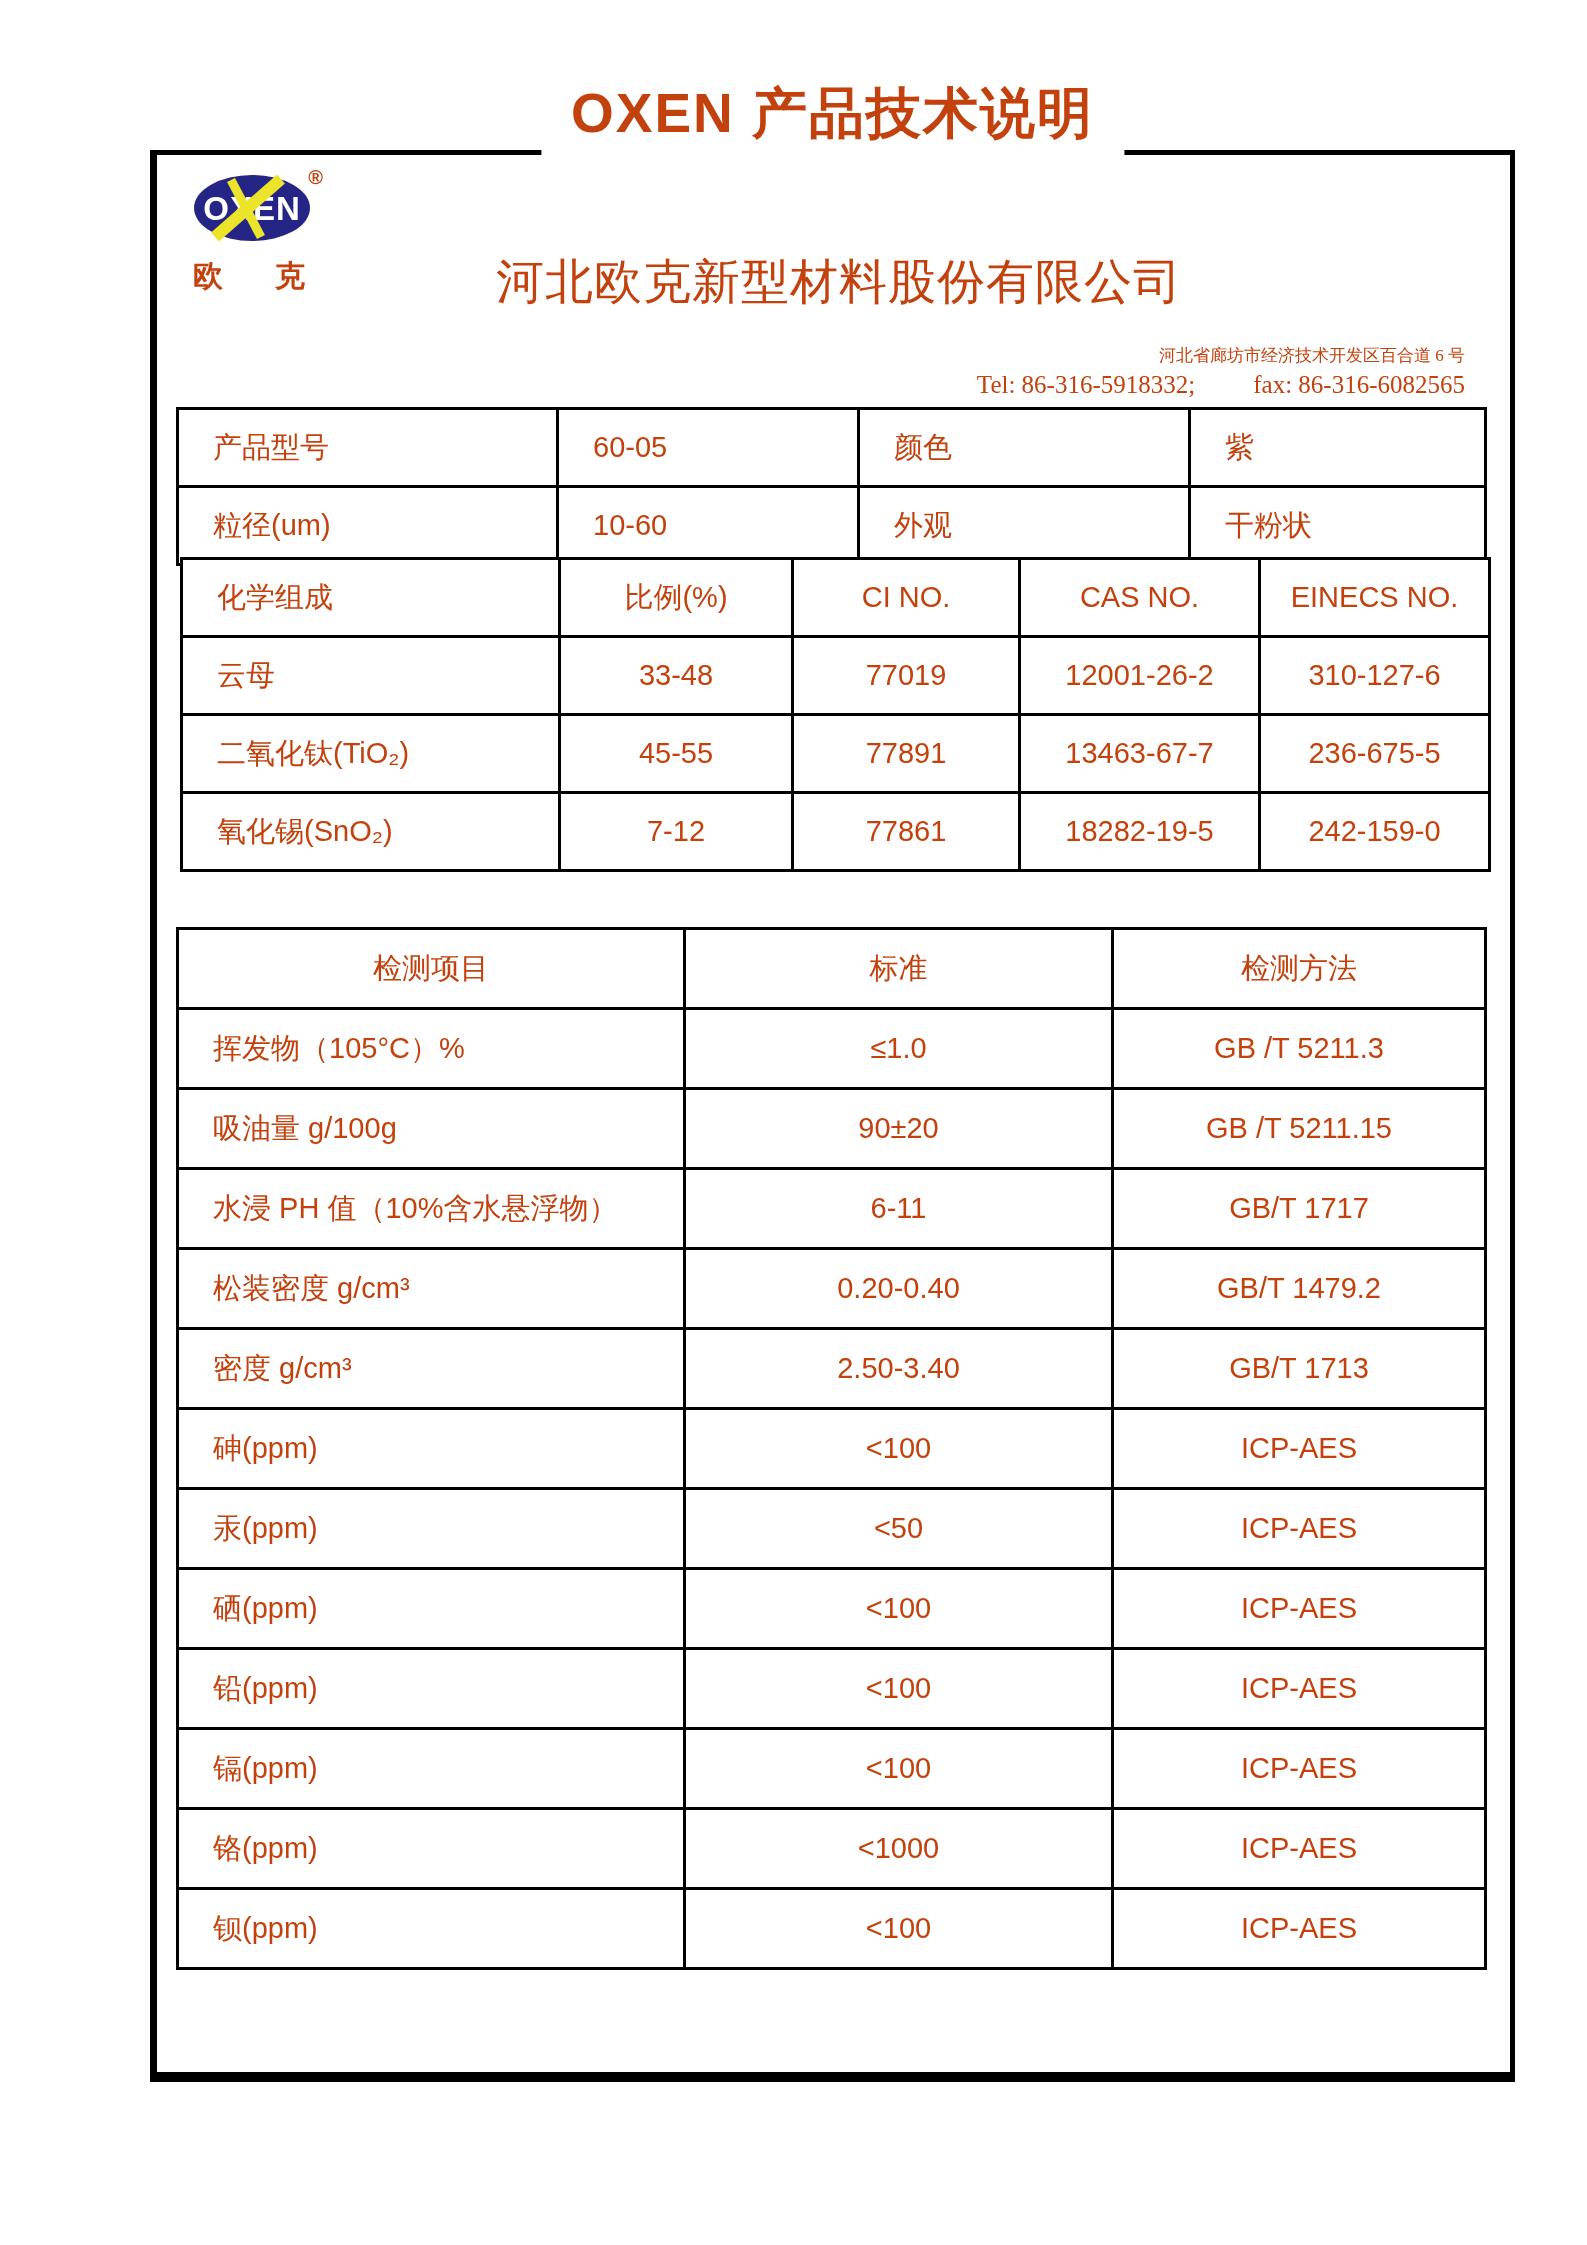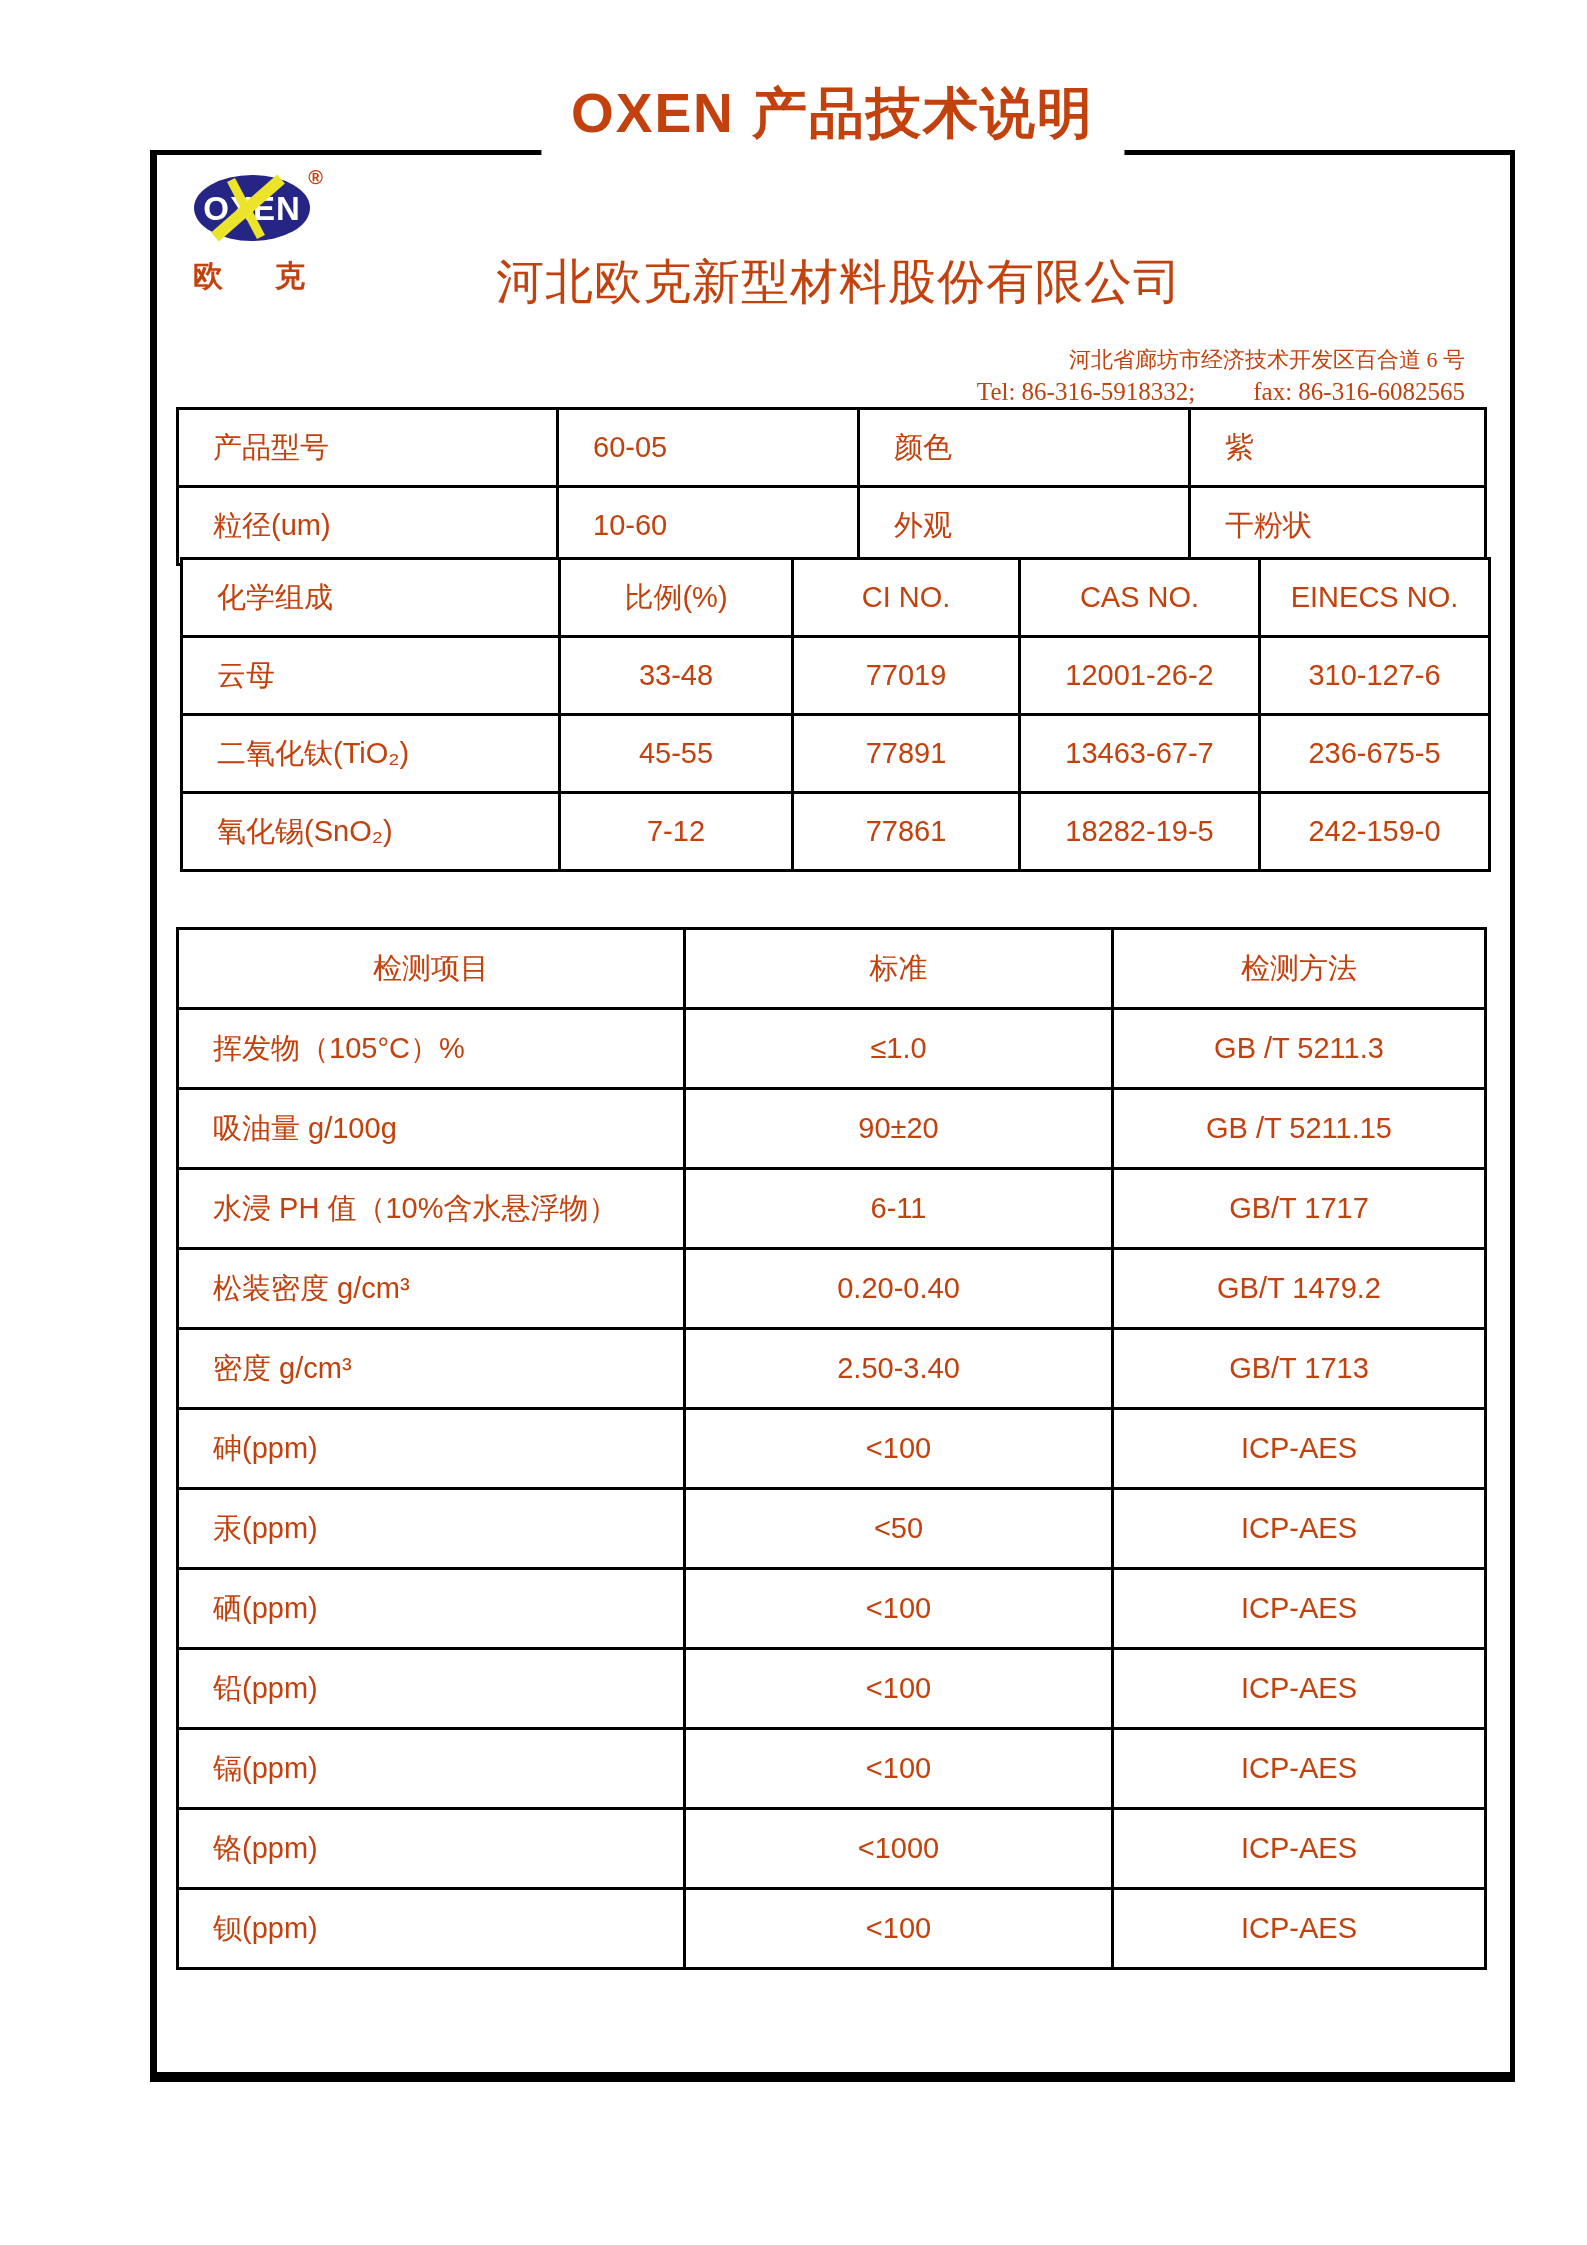--- a/index.html
+++ b/index.html
@@ -59,21 +59,21 @@
     white-space:nowrap;
     letter-spacing:1px;
     padding-left:11px;
   }
   .address{
     position:absolute;top:190px;right:45px;
     text-align:right;
     font-family:"Liberation Serif",serif;
     line-height:1.35;
   }
-  .address .addr-line1{font-size:22px;}
+  .address .addr-line1{font-size:17px;}
   .address .addr-line2{font-size:25px;}
   .address .fax{margin-left:58px;}
   
   table{border-collapse:collapse;table-layout:fixed;background:#fff;}
   table,td,th{border:3px solid #000;}
   td,th{
     font-size:29px;font-weight:normal;
     vertical-align:middle;
     padding:0;
     overflow:hidden;white-space:nowrap;

